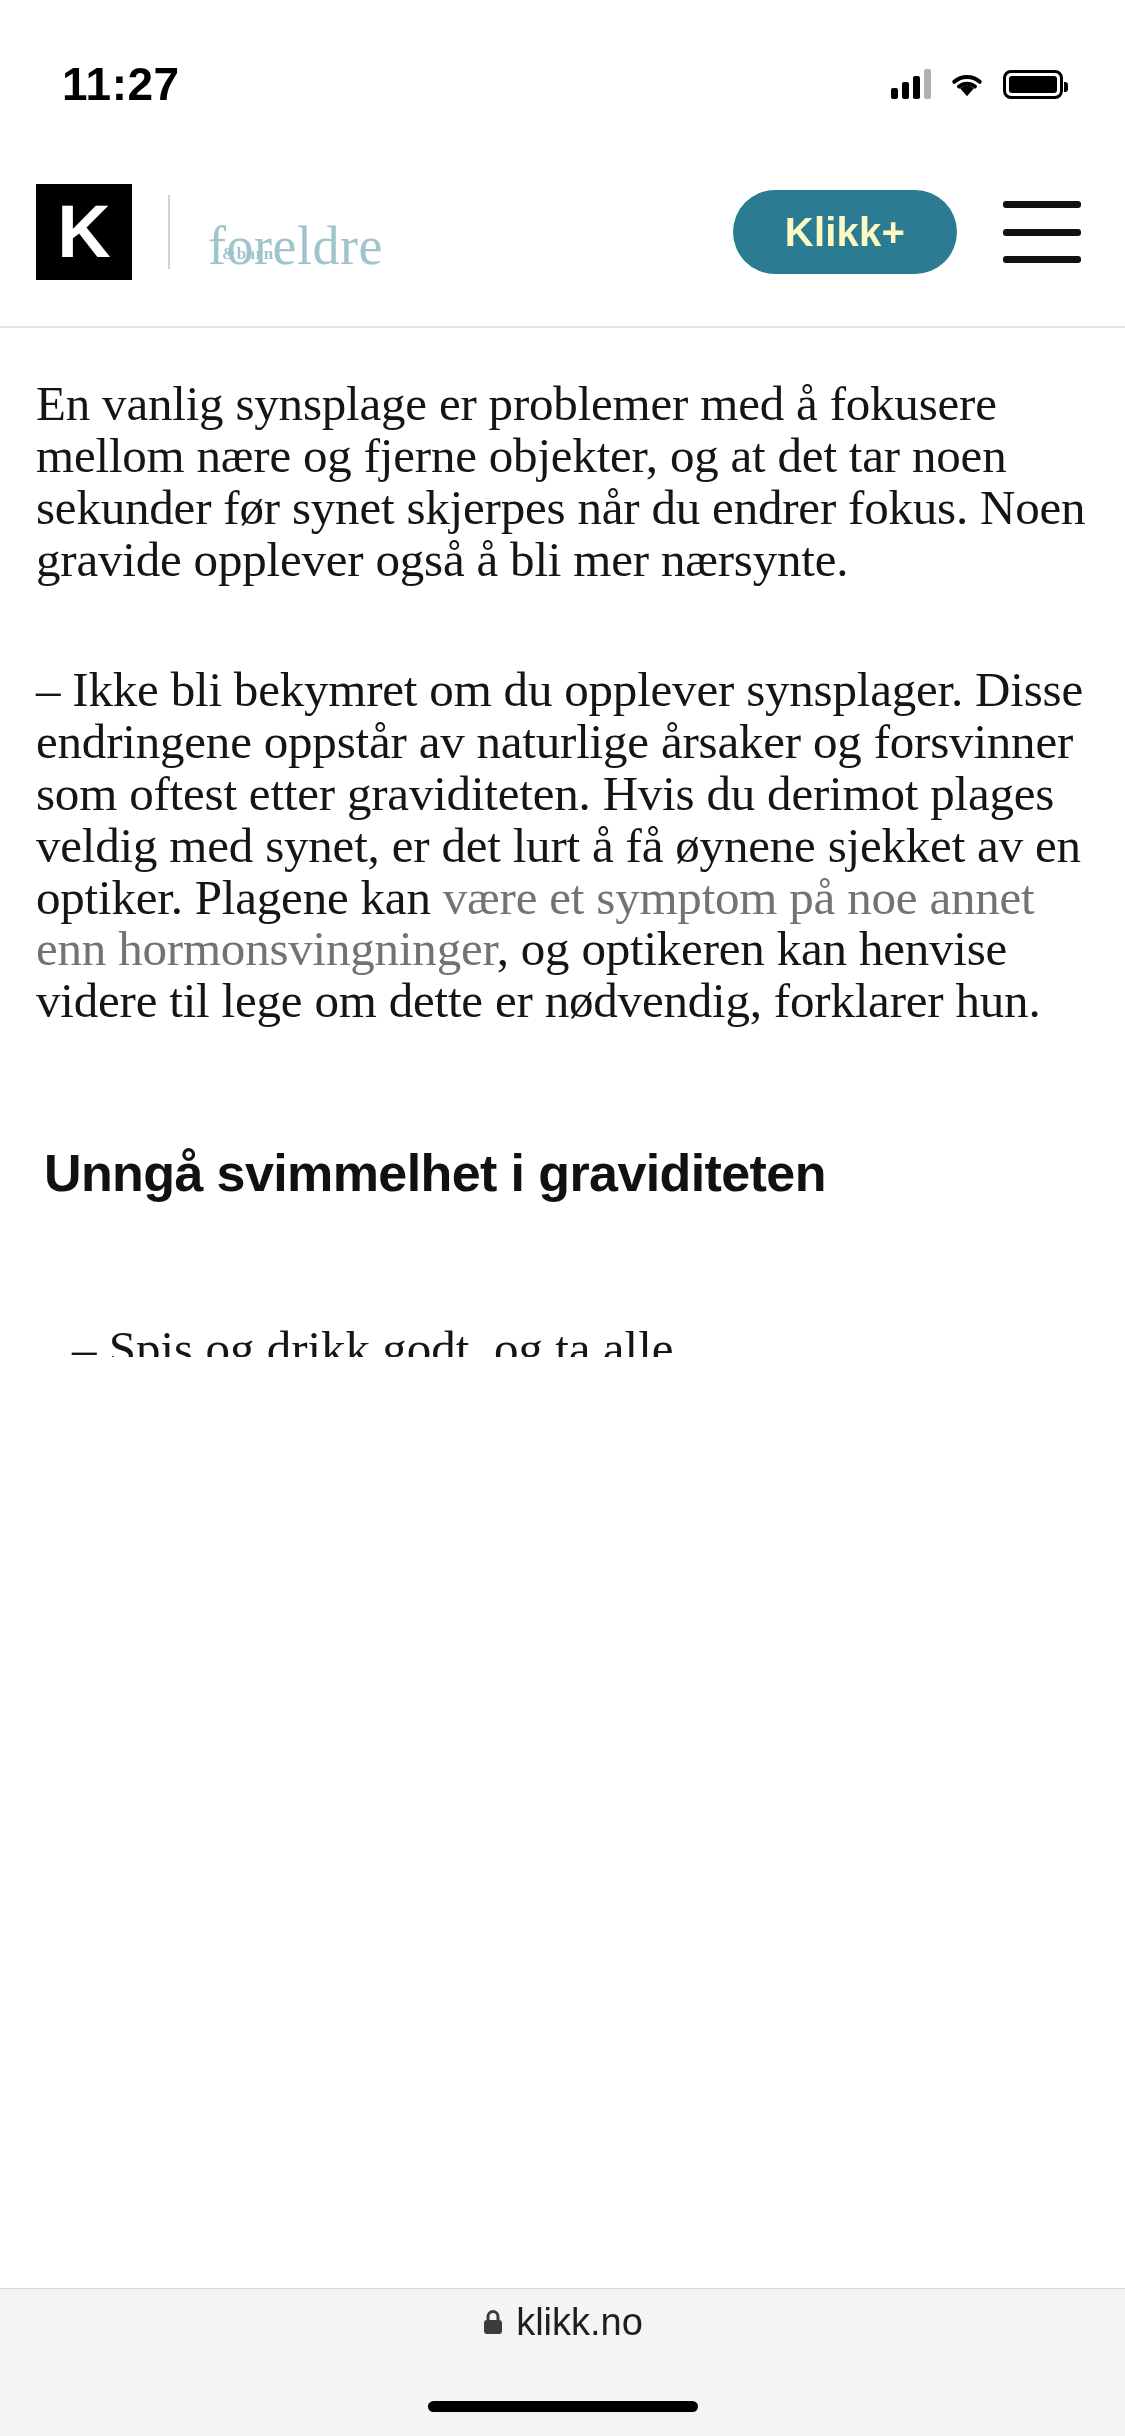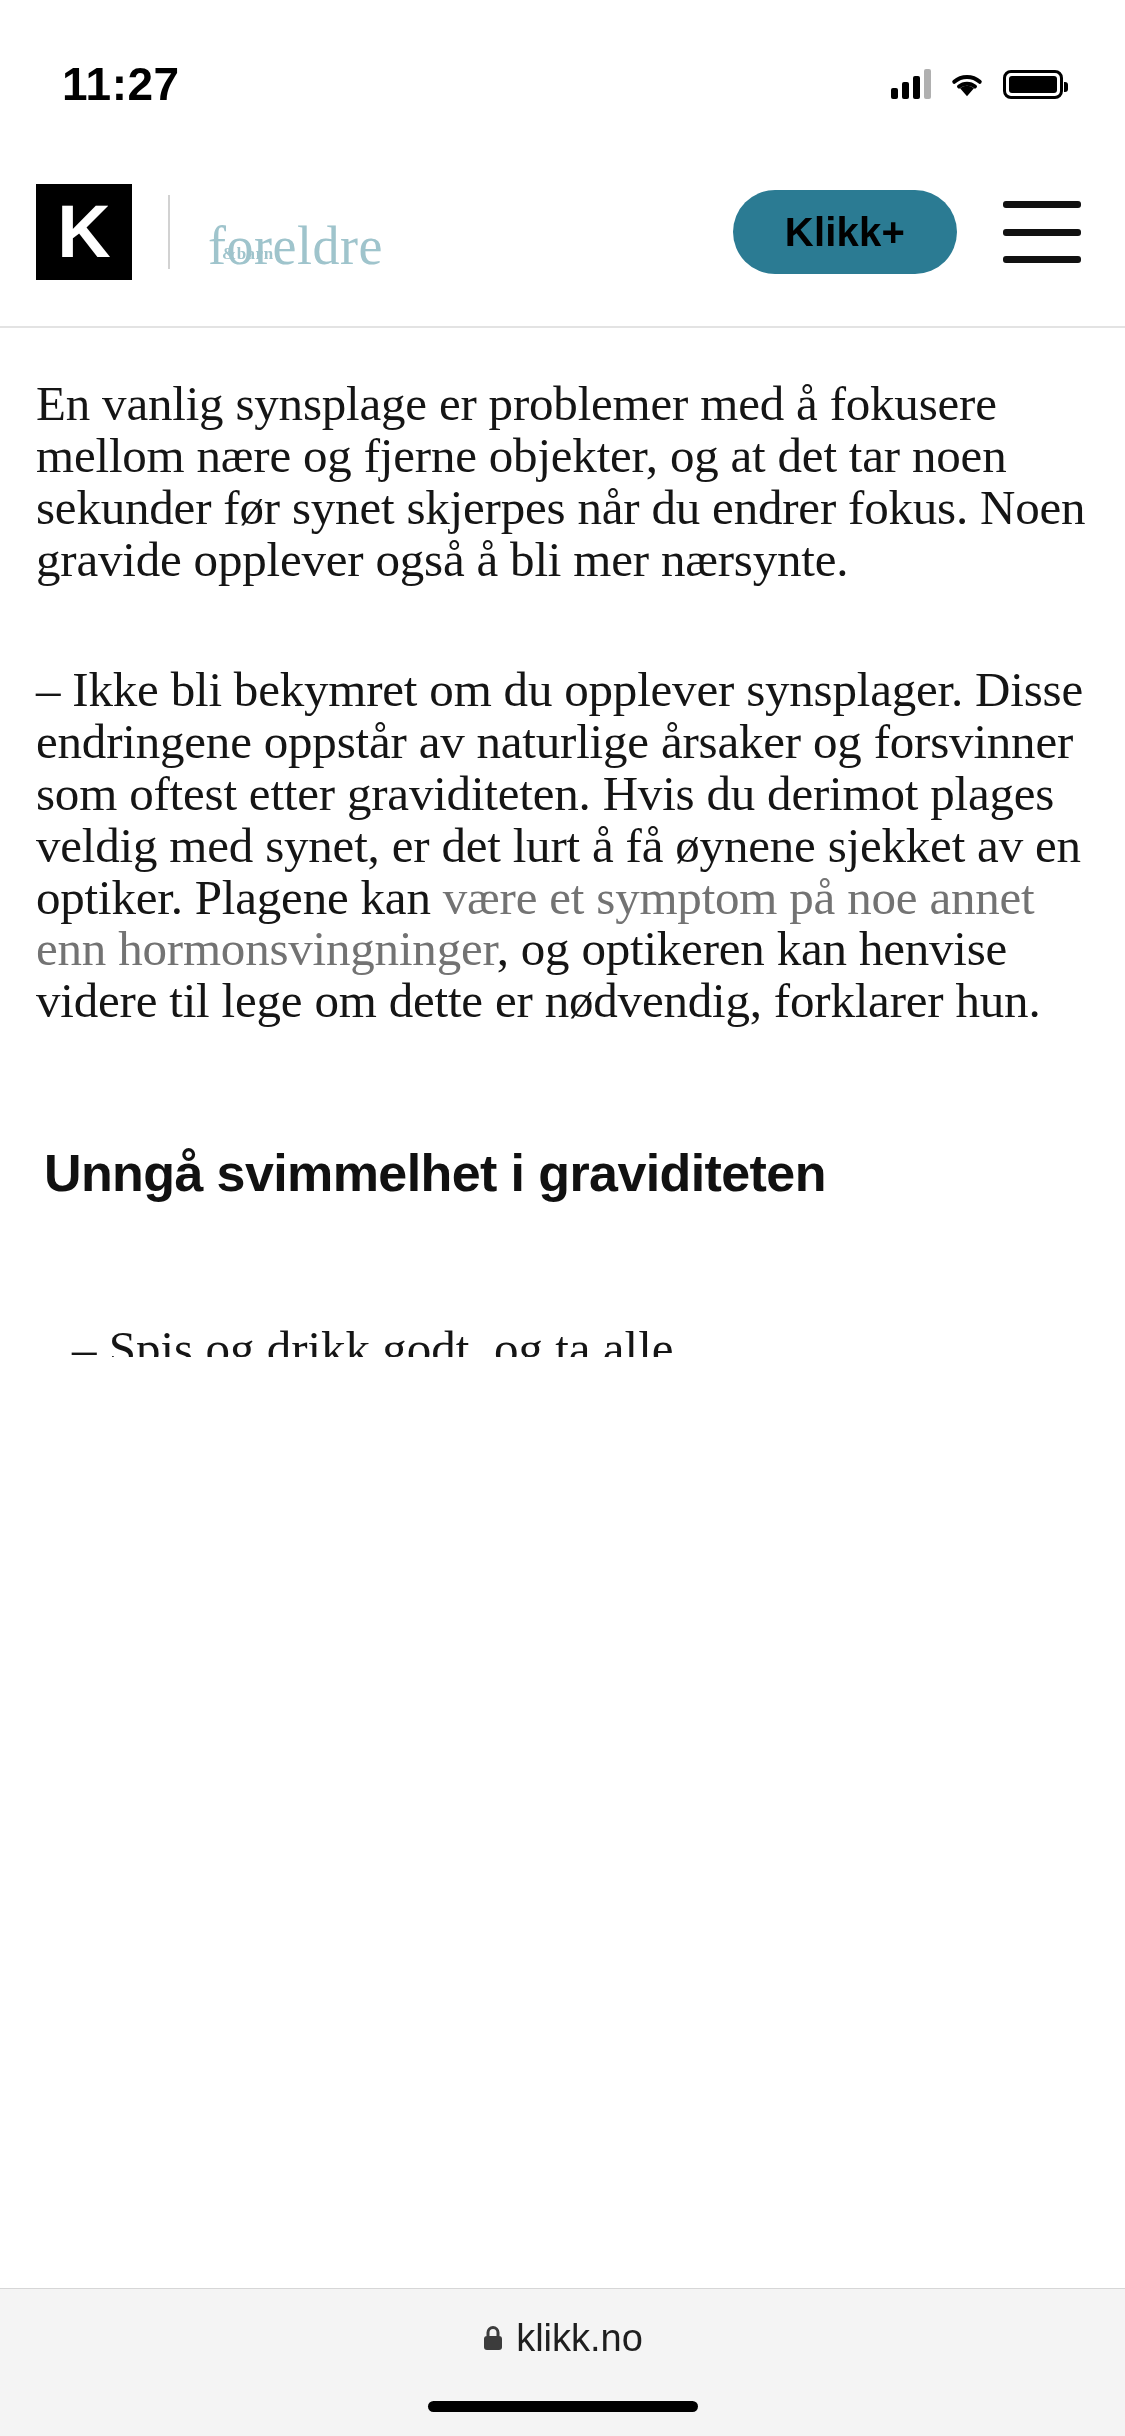--- a/index.html
+++ b/index.html
@@ -122,21 +122,21 @@
     left: 14px;
     top: 26px;
     font-size: 17px;
     color: #9fc4cc;
     font-family: "Liberation Serif", serif;
     font-weight: bold;
   }
   .header-spacer { flex: 1; }
   .klikk-plus {
     background: #2b7b93;
-    color: #000000;
+    color: #fef9c3;
     border: none;
     border-radius: 60px;
     padding: 0 52px;
     height: 84px;
     font-size: 40px;
     font-weight: 700;
     font-family: "Liberation Sans", sans-serif;
     letter-spacing: 0.2px;
     display: flex;
     align-items: center;
@@ -205,21 +205,21 @@
   .bottombar {
     position: absolute;
     left: 0; right: 0; bottom: 0;
     height: 148px;
     background: #f4f4f4;
     border-top: 1px solid #d6d6d6;
     display: flex;
     flex-direction: column;
     align-items: center;
     justify-content: flex-start;
-    padding-top: 28px;
+    padding-top: 12px;
   }
   .url-row {
     display: flex;
     align-items: center;
     gap: 12px;
   }
   .lock-icon { width: 22px; height: 27px; }
   .url-text {
     font-size: 38px;
     color: #1f1f1f;

